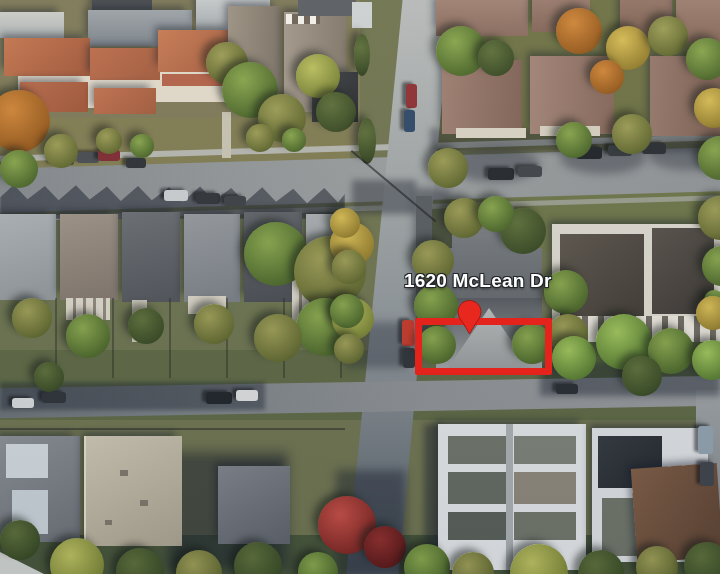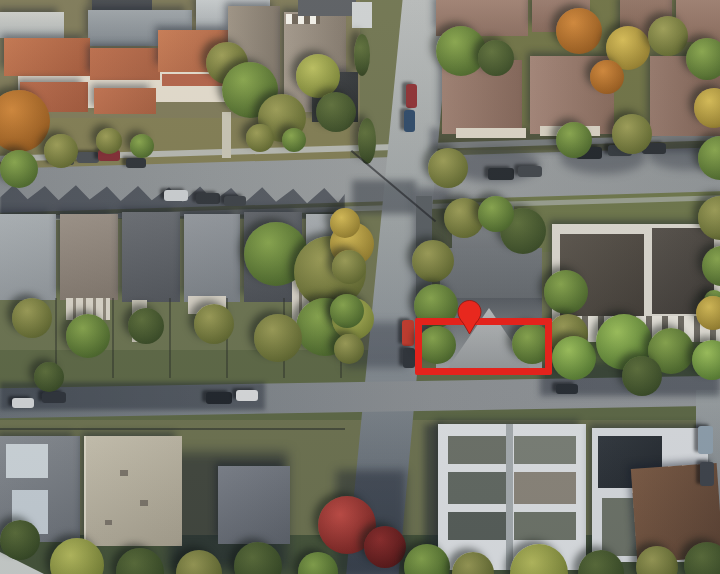--- a/index.html
+++ b/index.html
@@ -245,14 +245,15 @@
   <div class="a z6" style="left:352px;top:150px;width:110px;height:2px;background:rgba(25,27,32,.6);transform:rotate(40deg);transform-origin:top left"></div>
 
   <div class="a z8" id="grade"></div>
 
   <div class="a z10" id="hl-rect" style="left: 415px; top: 318px; width: 137px; height: 57px; border-color: rgb(227, 35, 28);"></div>
 
   <svg class="a z11" style="left:456px;top:299px" width="27" height="37" viewBox="0 0 27 37">
     <path d="M13.5 1.5 C7 1.5 2 6.6 2 12.9 c0 4.6 2.3 7.8 5.3 11.4 L13.5 35 l6.2-10.7 c3-3.6 5.3-6.8 5.3-11.4 C25 6.6 20 1.5 13.5 1.5 Z" fill="#e8281e" stroke="#8f140e" stroke-width="0.8"></path>
   </svg>
 
+  <div class="a z12" id="addr" style="left: 404px; top: 270px; color: rgb(255, 255, 255);">1620 McLean Dr</div>
 
 </div>
 
 </body></html>

